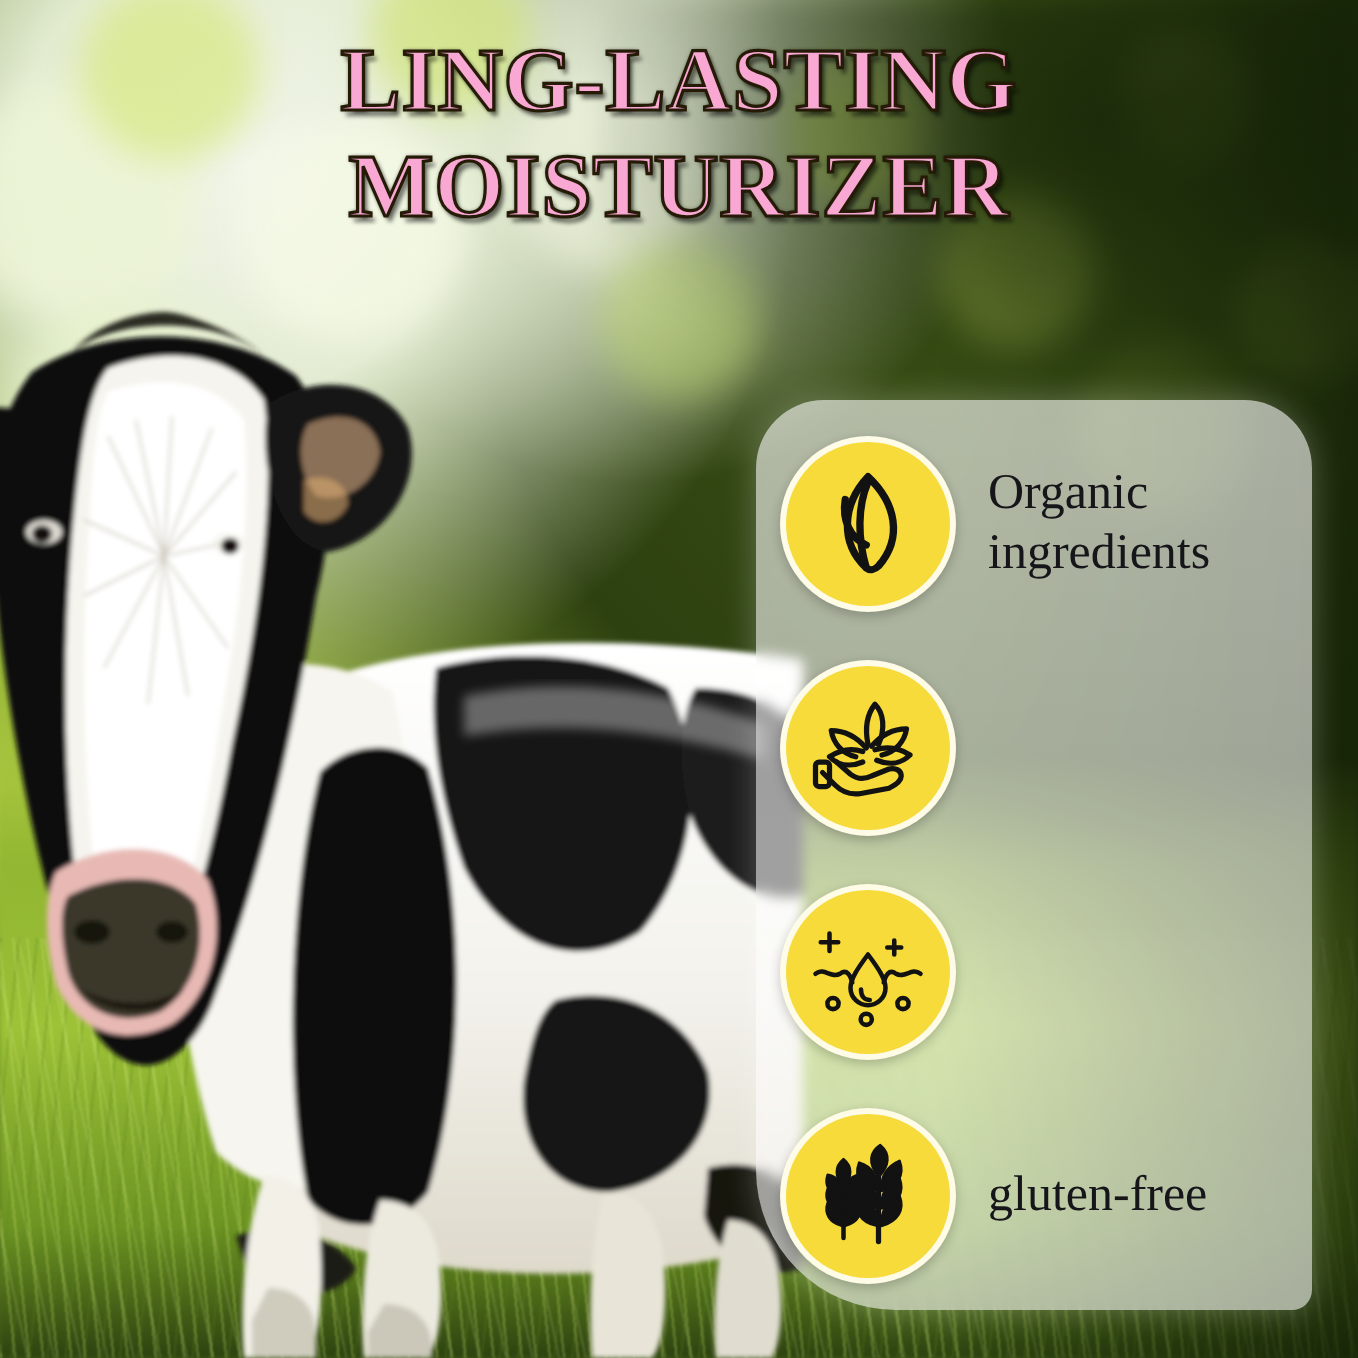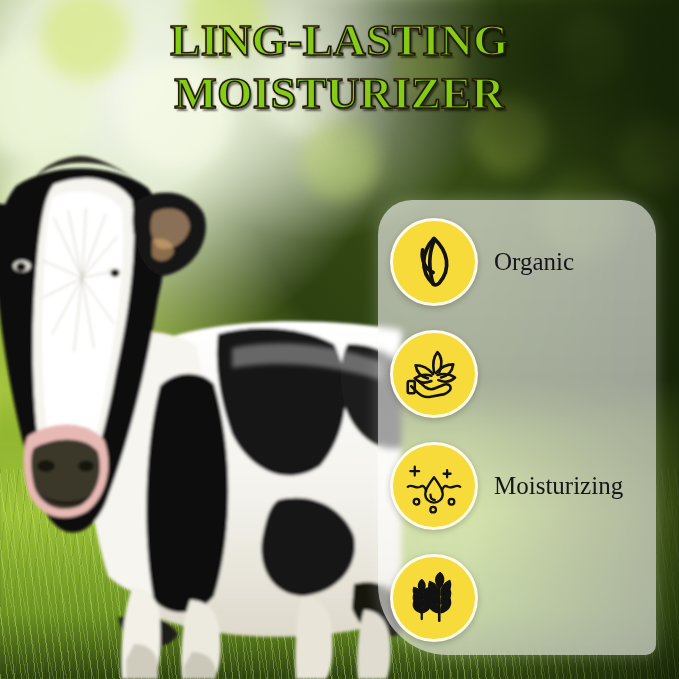--- a/index.html
+++ b/index.html
@@ -56,21 +56,21 @@
 
   
   .title{
     position:absolute;left:0;right:0;top:14px;
     padding:0 8px;
     text-align:center;
     font-weight:bold;
     font-size:45px;
     line-height:53px;
     letter-spacing:.5px;
-    color:#84cc16;
+    color:#f9a8d4;
     -webkit-text-stroke:1.6px #241a05;
     text-shadow:2px 3px 2px rgba(0,0,0,.55), 0 0 2px rgba(0,0,0,.8);
     font-family:"Liberation Serif", serif;
   }
   .title .l1{display:block;text-align:center;}
   .title .l2{display:block;text-align:right;padding-right:4px;}
 
   
   .panel{
     position:absolute;
@@ -231,20 +231,21 @@
         <span>
           <svg viewBox="0 0 64 64" fill="none" stroke="#121212" stroke-width="4.2" stroke-linecap="round" stroke-linejoin="round">
             <path d="M32 5 C48 20, 52 40, 38 56 C36 58, 33 59, 31 57 C16 43, 17 21, 32 5 Z"></path>
             <path d="M31 57 C26 40, 26 22, 32 8"></path>
             <path d="M31 44 C22 40, 17 30, 19 18"></path>
           </svg>
         </span>
       </div>
       <div class="ftext">
         <span class="ln">Organic</span>
+        <span class="ln">ingredients</span>
       </div>
     </div>
 
     <div class="feature f2">
       <div class="badge">
         <span>
           <svg viewBox="0 0 64 64" fill="none" stroke="#121212" stroke-width="3" stroke-linecap="round" stroke-linejoin="round">
             <path d="M32 30 C30 20, 32 12, 36 7 C41 12, 42 21, 38 30"></path>
             <path d="M34 31 C40 24, 47 21, 54 21 C53 28, 48 34, 40 36"></path>
             <path d="M31 32 C25 25, 18 22, 11 22 C12 29, 17 35, 25 37"></path>
@@ -267,21 +268,20 @@
             <path d="M41 38 C42 34, 44 30, 48 33 C53 36, 57 29, 62 33"></path>
             <path d="M10 10 L10 20 M5 15 L15 15"></path>
             <path d="M47 14 L47 22 M43 18 L51 18"></path>
             <circle cx="12" cy="50" r="3.2"></circle>
             <circle cx="52" cy="50" r="3.2"></circle>
             <circle cx="31" cy="59" r="3.2"></circle>
           </svg>
         </span>
       </div>
       <div class="ftext">
-        <span class="ln">Moisturizing</span>
       </div>
     </div>
 
     <div class="feature f4">
       <div class="badge">
         <span>
           <svg viewBox="0 0 64 64" fill="#121212" stroke="#121212" stroke-width="1.6" stroke-linecap="round" stroke-linejoin="round">
 
             <g>
               <path d="M18 56 L18 26" stroke-width="2.6" fill="none"></path>
@@ -301,17 +301,18 @@
               <path d="M40 29 C49 26, 53 20, 50 12 C43 15, 39 21, 40 29 Z"></path>
               <path d="M37 39 C28 37, 24 31, 27 23 C34 25, 38 31, 37 39 Z"></path>
               <path d="M40 39 C49 36, 53 30, 50 22 C43 25, 39 31, 40 39 Z"></path>
               <path d="M37 49 C28 47, 24 41, 27 33 C34 35, 38 41, 37 49 Z"></path>
               <path d="M40 49 C49 46, 53 40, 50 32 C43 35, 39 41, 40 49 Z"></path>
             </g>
           </svg>
         </span>
       </div>
       <div class="ftext">
+        <span class="ln">gluten-free</span>
       </div>
     </div>
 
   </div>
 </div>
 
 </body></html>

